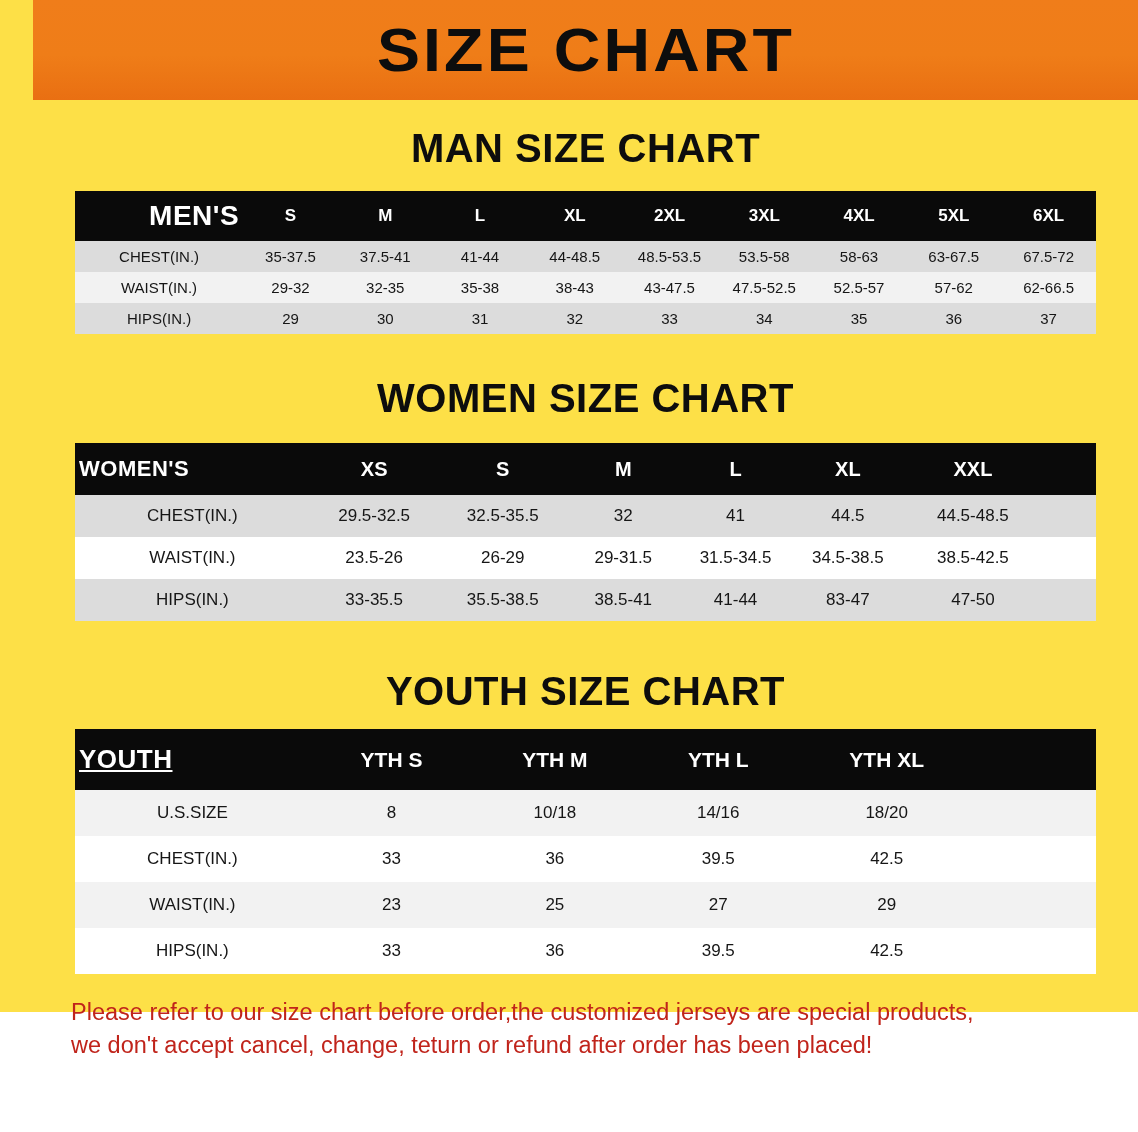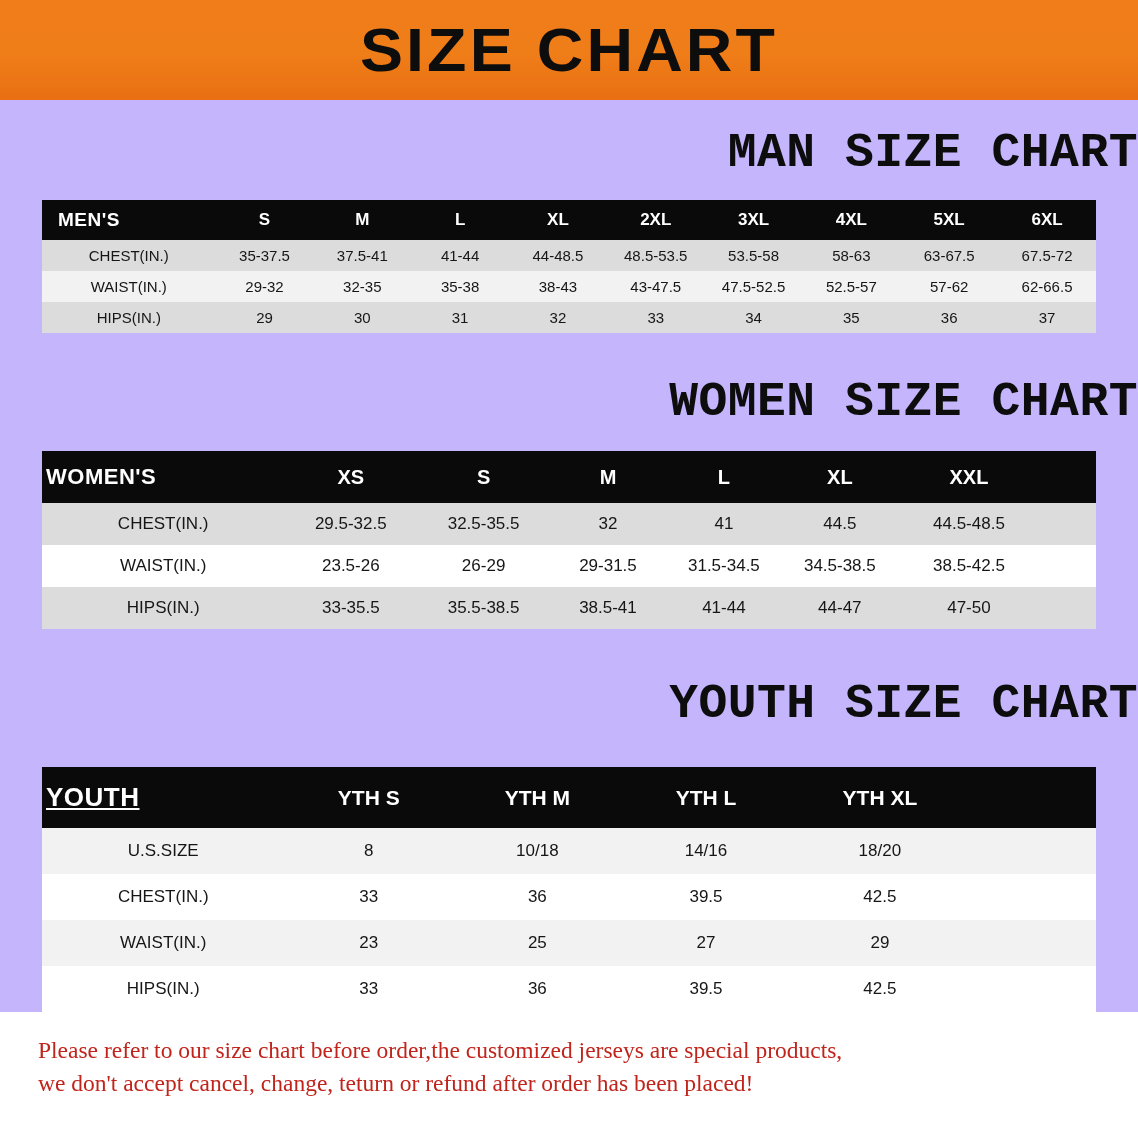--- a/index.html
+++ b/index.html
@@ -10,22 +10,23 @@
     width: 1138px;
     height: 1132px;
     background: #ffffff;
     font-family: "Liberation Sans", sans-serif;
     overflow: hidden;
   }
   .page {
     position: relative;
     width: 1138px;
     height: 1012px;
-    background: #c4b5fd;
+    background: #fde047;
     box-sizing: border-box;
+    padding-left: 33px;
   }
 
   
   .banner {
     width: 100%;
     height: 100px;
     background: linear-gradient(180deg, #f07d1a 0%, #ef7d18 55%, #e96f12 100%);
     display: flex;
     align-items: center;
     justify-content: center;
@@ -37,30 +38,30 @@
     font-size: 62px;
     letter-spacing: 3px;
     color: #0d0d0d;
     line-height: 1;
     text-align: center;
     transform: scaleX(1.04);
   }
 
   
   .section-title {
-    text-align: right;
-    font-family: Liberation Mono, monospace;
+    text-align: center;
+    font-family: Liberation Sans, sans-serif;
     font-weight: bold;
-    font-size: 48px;
+    font-size: 40px;
     color: #0d0d0d;
     letter-spacing: 0.5px;
   }
   .title-man    { margin-top: 26px; margin-bottom: 20px; }
   .title-women  { margin-top: 42px; margin-bottom: 22px; }
-  .title-youth  { margin-top: 48px; margin-bottom: 36px; }
+  .title-youth  { margin-top: 48px; margin-bottom: 15px; }
 
   
   .table-wrap {
     margin: 0 42px;
   }
   table.size-table {
     width: 100%;
     border-collapse: collapse;
     table-layout: fixed;
   }
@@ -94,36 +95,36 @@
     font-size: 16px;
     color: #161616;
   }
   tr.row-shade td { background: #dcdcdc; }
   tr.row-light td { background: #f2f2f2; }
   tr.row-white td { background: #ffffff; }
 
   
   #men-table td { font-size: 15px; }
   #men-table tr.head-row th { font-size: 17px; }
-  #men-table tr.head-row th.first-col { font-size: 19px; }
+  #men-table tr.head-row th.first-col { font-size: 28px; text-align: right; }
 
   
   #women-table tr.head-row th { font-size: 20px; padding: 13px 4px; margin-left: 12px; }
   #women-table tr.head-row th.first-col { font-size: 22px; }
   #women-table td { font-size: 17px; padding: 11px 2px; }
 
   
   #youth-table tr.head-row th { font-size: 21px; padding: 15px 4px; }
   #youth-table tr.head-row th.first-col { font-size: 26px; text-decoration: underline; }
   #youth-table td { font-size: 17px; padding: 13px 2px; }
 
   
   .note {
     margin: 22px 38px 0 38px;
-    font-family: Liberation Serif, serif;
+    font-family: Liberation Sans, sans-serif;
     font-size: 23.5px;
     color: #c0241b;
     line-height: 1.42;
     text-align: left;
   }
   .note div { white-space: nowrap; }
 </style>
 </head>
 <body>
 
@@ -244,21 +245,21 @@
         <td>34.5-38.5</td>
         <td>38.5-42.5</td>
         <td></td>
       </tr>
       <tr class="row-shade">
         <td class="first-col">HIPS(IN.)</td>
         <td>33-35.5</td>
         <td>35.5-38.5</td>
         <td>38.5-41</td>
         <td>41-44</td>
-        <td>44-47</td>
+        <td>83-47</td>
         <td>47-50</td>
         <td></td>
       </tr>
     </tbody>
       </table>
   </div>
 
   <div class="section-title title-youth">YOUTH SIZE CHART</div>
   <div class="table-wrap">
     <table class="size-table" id="youth-table">

